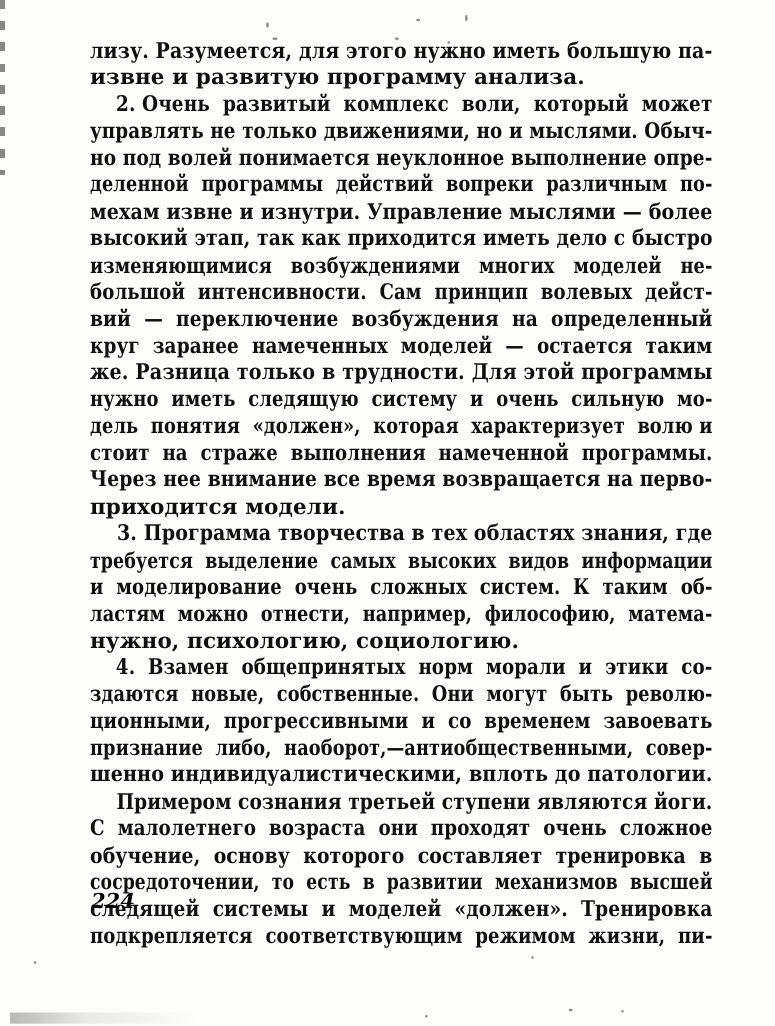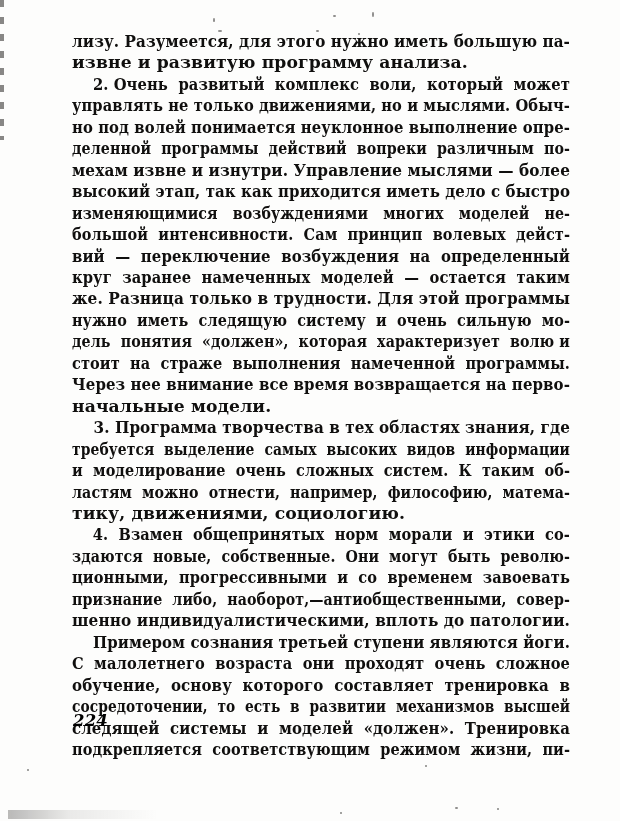--- a/index.html
+++ b/index.html
@@ -138,26 +138,26 @@
     <span class="line j" style="display: block; transform-origin: left center; transform: scaleX(0.8725);">высокий этап, так как приходится иметь дело с быстро</span>
     <span class="line j" style="display: block; transform-origin: left center; transform: scaleX(0.8274);">изменяющимися   возбуждениями   многих   моделей   не-</span>
     <span class="line j" style="display: block; transform-origin: left center; transform: scaleX(0.8439);">большой  интенсивности.  Сам  принцип  волевых  дейст-</span>
     <span class="line j" style="display: block; transform-origin: left center; transform: scaleX(0.8678);">вий  —  переключение  возбуждения  на  определенный</span>
     <span class="line j" style="display: block; transform-origin: left center; transform: scaleX(0.8575);">круг  заранее  намеченных  моделей  —  остается  таким</span>
     <span class="line j" style="display: block; transform-origin: left center; transform: scaleX(0.8919);">же. Разница только в трудности. Для этой программы</span>
     <span class="line j" style="display: block; transform-origin: left center; transform: scaleX(0.837);">нужно  иметь  следящую  систему  и  очень  сильную  мо-</span>
     <span class="line j" style="display: block; transform-origin: left center; transform: scaleX(0.8286);">дель  понятия  «должен»,  которая  характеризует  волю и</span>
     <span class="line j" style="display: block; transform-origin: left center; transform: scaleX(0.8447);">стоит  на  страже  выполнения  намеченной  программы.</span>
     <span class="line j" style="display: block; transform-origin: left center; transform: scaleX(0.8718);">Через нее внимание все время возвращается на перво-</span>
-    <span class="line j" style="display: block;">начальные модели.</span>
+    <span class="line j" style="display: block;">приходится модели.</span>
     <span class="line j" style="display: block; transform-origin: left center; transform: scaleX(0.8846);">    3. Программа творчества в тех областях знания, где</span>
     <span class="line j" style="display: block; transform-origin: left center; transform: scaleX(0.8089);">требуется  выделение  самых  высоких  видов  информации</span>
     <span class="line j" style="display: block; transform-origin: left center; transform: scaleX(0.8398);">и  моделирование  очень  сложных  систем.  К  таким  об-</span>
     <span class="line j" style="display: block; transform-origin: left center; transform: scaleX(0.8272);">ластям  можно  отнести,  например,  философию,  матема-</span>
-    <span class="line j" style="display: block;">тику, движениями, социологию.</span>
+    <span class="line j" style="display: block;">нужно, психологию, социологию.</span>
     <span class="line j" style="display: block; transform-origin: left center; transform: scaleX(0.85);">    4.  Взамен  общепринятых  норм  морали  и  этики  со-</span>
     <span class="line j" style="display: block; transform-origin: left center; transform: scaleX(0.8267);">здаются  новые,  собственные.  Они  могут  быть  револю-</span>
     <span class="line j" style="display: block; transform-origin: left center; transform: scaleX(0.8491);">ционными,  прогрессивными  и  со  временем  завоевать</span>
     <span class="line j" style="display: block; transform-origin: left center; transform: scaleX(0.8267);">признание  либо,  наоборот,—антиобщественными,  совер-</span>
     <span class="line j" style="display: block; transform-origin: left center; transform: scaleX(0.8909);">шенно индивидуалистическими, вплоть до патологии.</span>
     <span class="line j" style="display: block; transform-origin: left center; transform: scaleX(0.8677);">    Примером сознания третьей ступени являются йоги.</span>
     <span class="line j" style="display: block; transform-origin: left center; transform: scaleX(0.8519);">С  малолетнего  возраста  они  проходят  очень  сложное</span>
     <span class="line j" style="display: block; transform-origin: left center; transform: scaleX(0.8772);">обучение,  основу  которого  составляет  тренировка  в</span>
     <span class="line j" style="display: block; transform-origin: left center; transform: scaleX(0.8007);">сосредоточении,  то  есть  в  развитии  механизмов  высшей</span>
     <span class="line j" style="display: block; transform-origin: left center; transform: scaleX(0.8688);">следящей  системы  и  моделей  «должен».  Тренировка</span>

